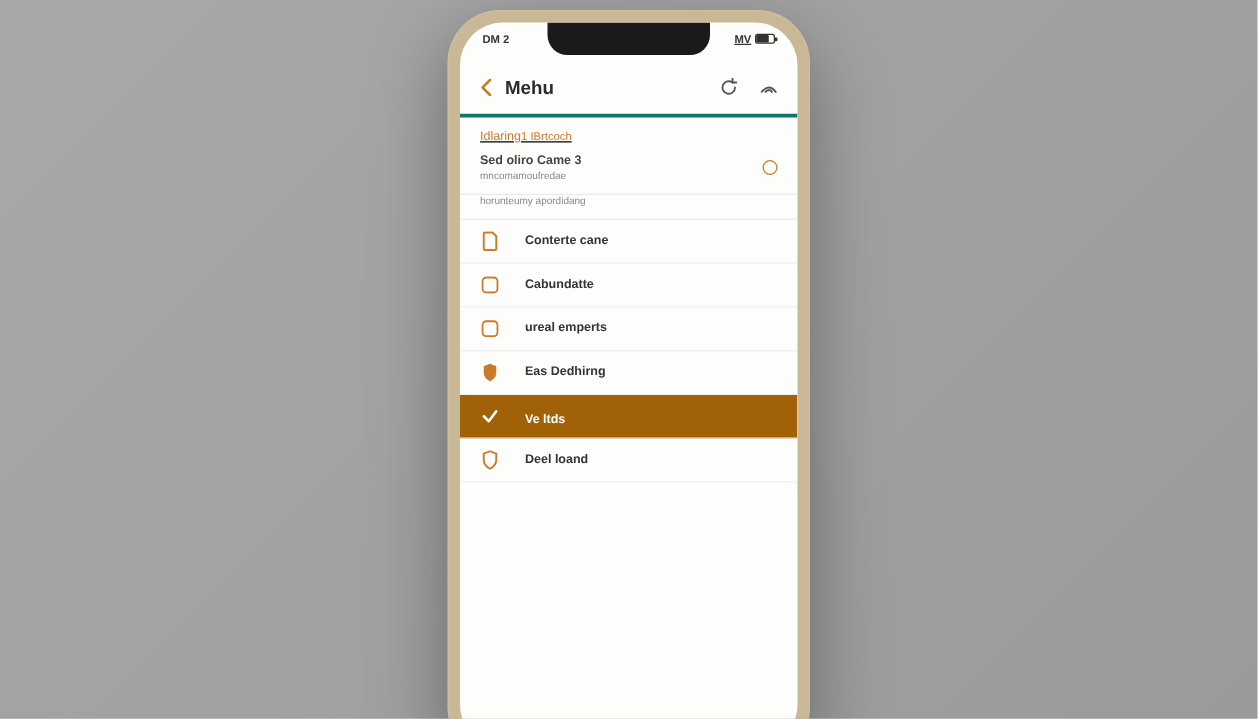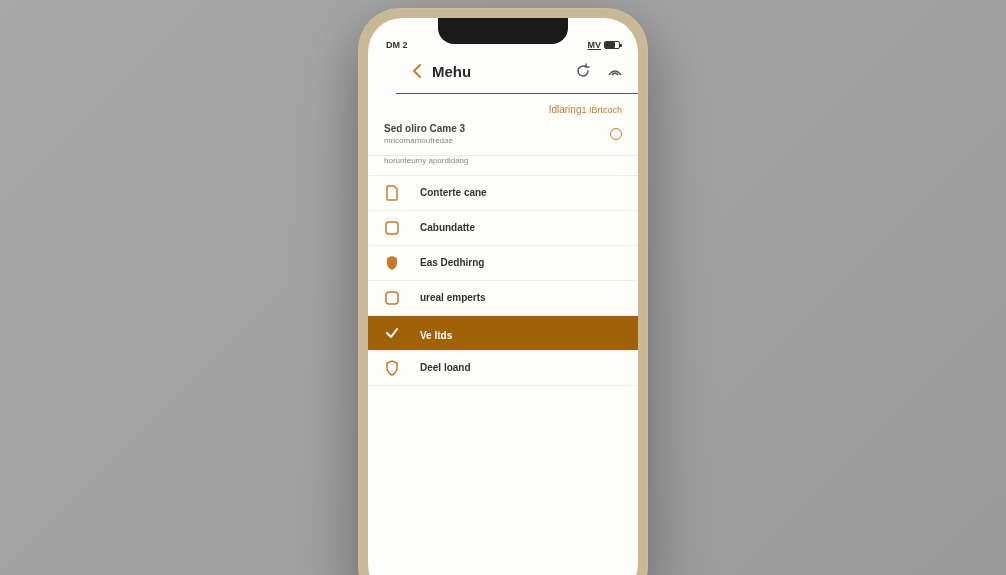--- a/index.html
+++ b/index.html
@@ -41,21 +41,21 @@
     width: 130px;
     height: 26px;
     background: #1a1a1a;
     border-radius: 0 0 16px 16px;
     z-index: 10;
   }
   .status-bar {
     height: 32px;
     display: flex;
     justify-content: space-between;
-    align-items: flex-end;
+    align-items: flex-start;
     padding: 8px 18px 0;
     font-size: 9px;
     font-weight: 600;
     color: #333;
   }
   .status-right { display: flex; align-items: center; gap: 3px; text-decoration: underline; }
   .battery {
     width: 16px; height: 8px;
     border: 1px solid #333;
     border-radius: 2px;
@@ -68,23 +68,22 @@
     width: 2px; height: 3px;
     background: #333;
     border-radius: 0 1px 1px 0;
   }
   .battery-fill { width: 70%; height: 100%; background: #333; border-radius: 1px; }
   .nav-bar {
     height: 44px;
     display: flex;
     align-items: center;
     padding: 0 12px;
-    border-bottom: 1px solid #0f766e;
+    border-bottom: 3px solid #0f766e;
     gap: 6px;
-    margin-left: 28px;
   }
   .back-chevron {
     width: 18px; height: 18px;
     display: flex; align-items: center; justify-content: center;
     color: #c97a2b;
   }
   .nav-title {
     font-size: 15px;
     font-weight: 700;
     color: #2a2a2a;
@@ -94,22 +93,23 @@
     width: 22px; height: 22px;
     display: flex; align-items: center; justify-content: center;
     color: #555;
     margin-left: 4px;
   }
   .content { flex: 1; overflow: hidden; }
   .section { border-bottom: 1px solid #ecebe8; }
   .section-head {
     padding: 10px 16px 2px;
     display: flex;
-    justify-content: flex-end;
+    justify-content: flex-start;
     align-items: baseline;
+    text-decoration: underline;
   }
   .section-title {
     font-size: 10px;
     color: #c97a2b;
     font-weight: 500;
   }
   .section-badge {
     font-size: 9px;
     color: #c97a2b;
   }
@@ -233,34 +233,34 @@
         <div class="menu-item">
           <span class="menu-icon">
             <svg width="14" height="14" viewBox="0 0 14 14">
                 <rect x="1" y="1" width="12" height="12" rx="3" stroke="currentColor" stroke-width="1.5" fill="none"></rect>
               </svg>
           </span>
           <span class="menu-label">Cabundatte</span>
         </div>
         <div class="menu-item">
           <span class="menu-icon">
+            <svg width="14" height="14" viewBox="0 0 14 14">
+                <rect x="1" y="1" width="12" height="12" rx="3" stroke="currentColor" stroke-width="1.5" fill="none"></rect>
+              </svg>
+          </span>
+          <span class="menu-label">ureal emperts</span>
+        </div>
+        <div class="menu-item">
+          <span class="menu-icon">
             <svg width="14" height="16" viewBox="0 0 14 16">
                 <path d="M7 1 L12 3 v5 c0 4-3 6-5 7 c-2-1-5-3-5-7 v-5 z" fill="currentColor"></path>
               </svg>
           </span>
           <span class="menu-label">Eas Dedhirng</span>
         </div>
-        <div class="menu-item">
-          <span class="menu-icon">
-            <svg width="14" height="14" viewBox="0 0 14 14">
-                <rect x="1" y="1" width="12" height="12" rx="3" stroke="currentColor" stroke-width="1.5" fill="none"></rect>
-              </svg>
-          </span>
-          <span class="menu-label">ureal emperts</span>
-        </div>
         <div class="menu-item selected">
           <span class="menu-icon">
             <svg width="14" height="12" viewBox="0 0 14 12">
                 <path d="M2 6 L6 10 L12 2" stroke="currentColor" stroke-width="2" fill="none" stroke-linecap="round" stroke-linejoin="round"></path>
               </svg>
           </span>
           <span class="menu-label">Ve ltds</span>
         </div>
         <div class="menu-item">
           <span class="menu-icon">

